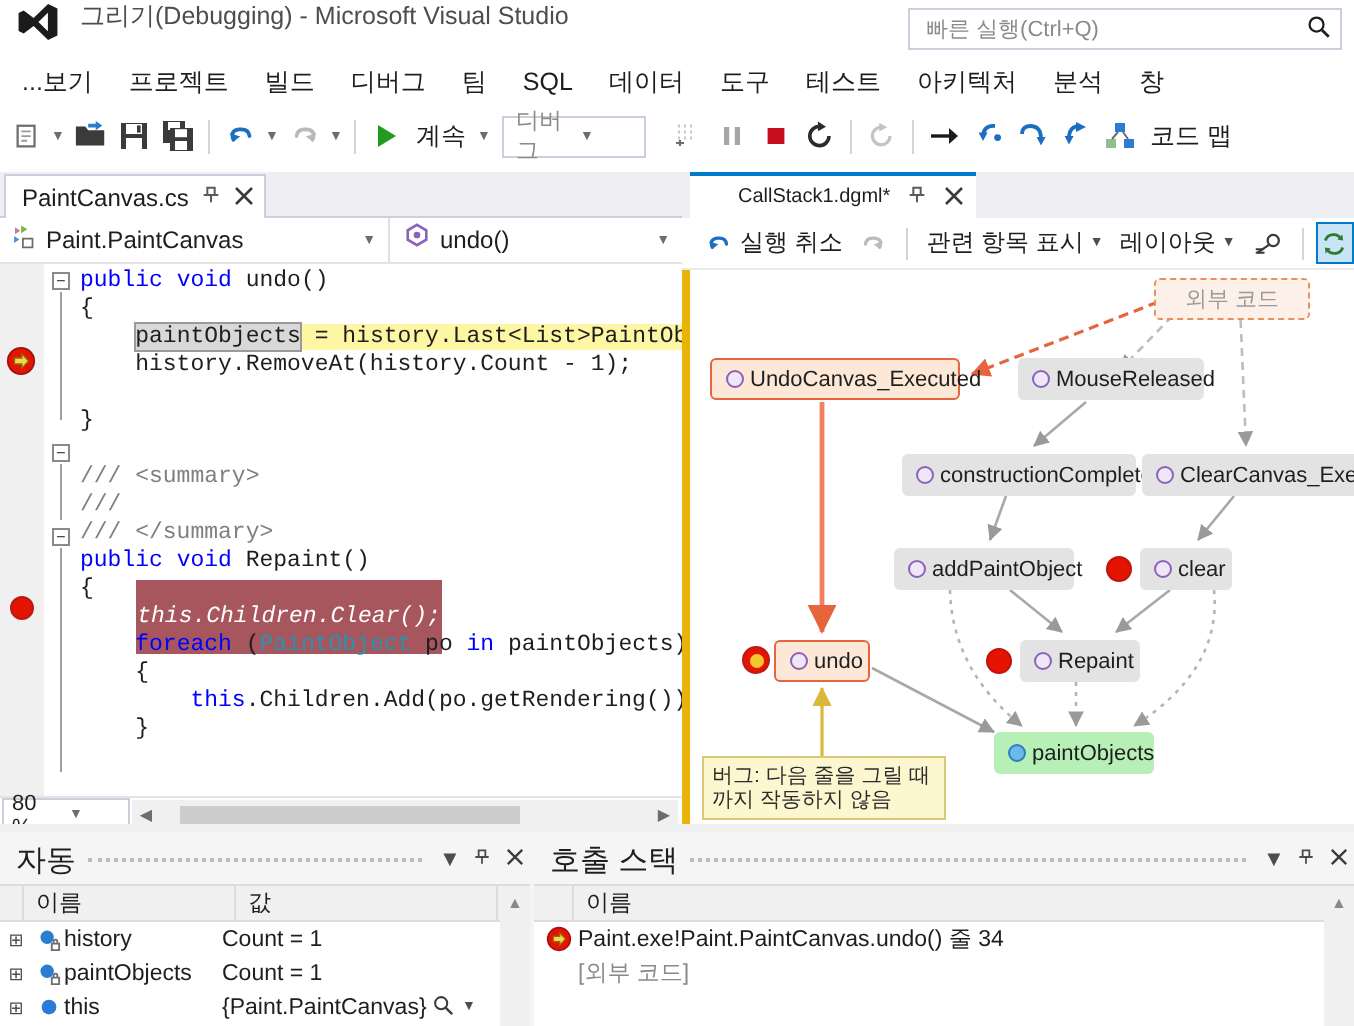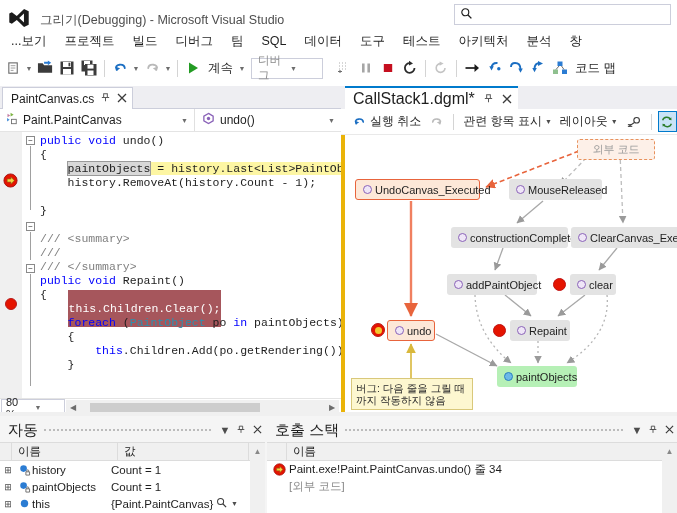--- a/index.html
+++ b/index.html
@@ -8,21 +8,21 @@
     width: 677px; height: 513px;
     overflow: hidden;
     font-family: "Liberation Sans", sans-serif;
     background: #ffffff;
   }
   #app { position: relative; width: 677px; height: 513px; background: #ffffff; }
 
   
   .titlebar {
     position: absolute; left: 0; top: 0; width: 677px; height: 29px;
-    background: #ffffff; display: flex; align-items: flex-end;
+    background: #ffffff; display: flex; align-items: flex-start;
   }
   .vs-logo { width: 26px; height: 22px; margin-left: 6px; display: block; }
   .title-text {
     font-size: 12.5px; color: #4d4d4d; margin-left: 8px; white-space: nowrap;
   }
   .quick-launch {
     position: absolute; right: 6px; top: 4px; width: 217px; height: 21px;
     border: 1px solid #cccedb; background: #ffffff;
     display: flex; align-items: center;
   }
@@ -101,21 +101,21 @@
   .code-lines {
     position: absolute; left: 40px; top: 2px; width: 301px;
     font-family: "Liberation Mono", monospace; font-size: 11.5px; line-height: 14px;
     white-space: pre; color: #1e1e1e;
   }
   .kw { color: #0000ff; }
   .ty { color: #2b91af; }
   .cm { color: #808080; }
   .hl-stmt { background: #fdf6a3; }
   .hl-word { background: #d8d8d8; outline: 1px solid #9a9a9a; }
-  .bp-line { background: #a6565c; color: #ffffff; padding: 12px 1px; }
+  .bp-line { background: #a6565c; color: #ffffff; padding: 12px 1px; font-style: italic; }
 
   .bp-dot {
     position: absolute; left: 5px; width: 12px; height: 12px; border-radius: 50%;
     background: #e51400; border: 1px solid #b81b1b;
   }
   .cur-arrow { position: absolute; left: 3px; width: 15px; height: 15px; }
 
   .fold-box {
     position: absolute; width: 9px; height: 9px; border: 1px solid #8a8a8a;
     background: #ffffff; color: #333; font-size: 8px; line-height: 7px; text-align: center;
@@ -145,21 +145,21 @@
     position: absolute; left: 341px; top: 86px; width: 336px; height: 330px; background: #ffffff;
   }
   .dgml-tabstrip {
     position: absolute; left: 0; top: 0; width: 336px; height: 23px; background: #eeeef2;
   }
   .dgml-tab {
     position: absolute; left: 4px; top: 0px; height: 23px;
     background: #ffffff; border-top: 2px solid #007acc;
     display: flex; align-items: center; padding: 0 6px 0 8px; gap: 8px;
   }
-  .dgml-tab .dt-name { font-size: 16px; color: #1e1e1e; white-space: nowrap; }
+  .dgml-tab .dt-name { font-size: 10px; color: #1e1e1e; white-space: nowrap; margin-left: 16px; }
   .dgml-toolbar {
     position: absolute; left: 0; top: 23px; width: 336px; height: 26px;
     background: #ffffff; display: flex; align-items: center; padding-left: 8px; gap: 2px;
     border-bottom: 1px solid #e9e9e9;
   }
   .dg-btn { display: flex; align-items: center; height: 22px; padding: 0 3px; gap: 3px; }
   .dg-btn .lbl { font-size: 12px; color: #1e1e1e; white-space: nowrap; }
   .dg-caret { font-size: 7px; color: #4d4d4d; }
   .dg-sep { width: 1px; height: 16px; background: #d4d4d4; margin: 0 4px; }
   .dg-toggle {
@@ -237,20 +237,21 @@
 
 <div id="app">
 
   <div class="titlebar">
     <svg class="vs-logo" viewBox="0 0 24 24">
       <path d="M17.5 2.2 L22.6 4.6 L22.6 19.4 L17.5 21.8 L9.6 14.2 L4.2 18.3 L1.4 16.9 L1.4 7.1 L4.2 5.7 L9.6 9.8 Z M17.4 7.0 L12.2 12.0 L17.4 17.0 Z" fill="#1b1b1b"></path>
     </svg>
     <span class="title-text">그리기(Debugging) - Microsoft Visual Studio</span>
 
     <div class="quick-launch">
+      <input type="text" placeholder="빠른 실행(Ctrl+Q)" style="">
       <span class="ql-icon">
         <svg width="13" height="13" viewBox="0 0 16 16">
             <circle cx="6.5" cy="6.5" r="4.3" fill="none" stroke="#1e1e1e" stroke-width="1.4"></circle>
             <line x1="9.8" y1="9.8" x2="14" y2="14" stroke="#1e1e1e" stroke-width="1.7"></line>
           </svg>
       </span>
     </div>
   </div>
 
   <div class="menubar">

